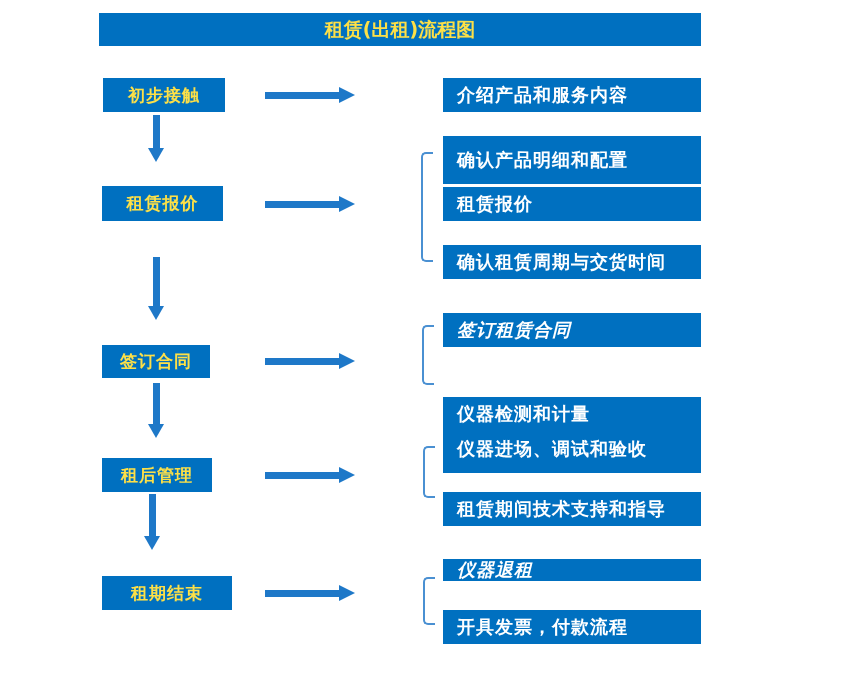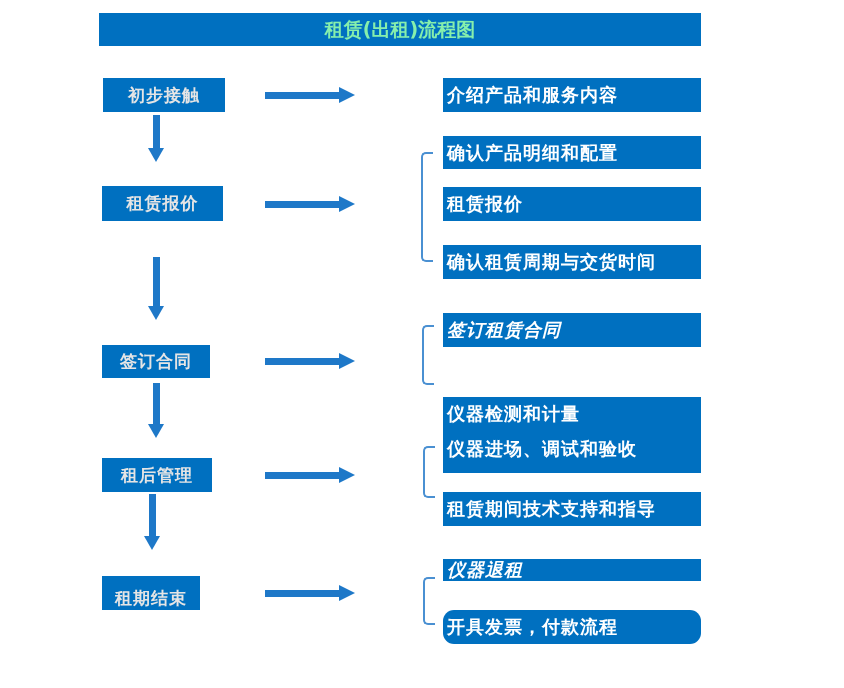--- a/index.html
+++ b/index.html
@@ -12,51 +12,51 @@
     height: 688px;
     background: var(--bg, #ffffff);
     overflow: hidden;
   }
 
   .title-bar {
     position: absolute;
     left: 99px; top: 13px;
     width: 602px; height: 33px;
     background: var(--primary, #0070C0);
-    color: #86efac;
+    color: #fde047;
     font-weight: bold;
     font-size: 19px;
     line-height: 33px;
     text-align: center;
   }
 
   .step-box {
     position: absolute;
     background: var(--primary, #0070C0);
-    color: #e5e5e5;
+    color: #fde047;
     font-weight: bold;
     font-size: 17px;
     display: flex;
     align-items: center;
     justify-content: center;
     letter-spacing: 1px;
     white-space: nowrap;
   }
 
   .out-box {
     position: absolute;
     left: 443px;
     width: 258px;
     background: var(--primary, #0070C0);
     color: #ffffff;
     font-weight: bold;
     font-size: 18px;
     display: flex;
     align-items: center;
-    padding-left: 4px;
+    padding-left: 14px;
     letter-spacing: 1px;
     white-space: nowrap;
   }
 
   
   .h-arrow { position: absolute; height: 16px; }
   .h-arrow .shaft {
     position: absolute;
     left: 0; top: 4.5px;
     width: 74px; height: 7px;
@@ -112,21 +112,21 @@
   </div>
   <div class="step-box" style="left:102px; top:186px; width:121px; height:35px;">
     <span>租赁报价</span>
   </div>
   <div class="step-box" style="left:102px; top:458px; width:110px; height:34px;">
     <span>租后管理</span>
   </div>
   <div class="step-box" style="left:102px; top:345px; width:108px; height:33px;">
     <span>签订合同</span>
   </div>
-  <div class="step-box" style="left:102px; top:576px; width:98px; height:34px;align-items:flex-end;">
+  <div class="step-box" style="left:102px; top:576px; width:130px; height:34px;">
     <span>租期结束</span>
   </div>
 
   <div class="v-arrow" style="left:148px; top:115px; height:47px;">
     <span class="shaft" style="height:33px;"></span>
     <span class="head"></span>
   </div>
   <div class="v-arrow" style="left:148px; top:257px; height:63px;">
     <span class="shaft" style="height:49px;"></span>
     <span class="head"></span>
@@ -163,21 +163,21 @@
 
   <div class="bracket" style="left:421px; top:152px; height:110px;"></div>
   <div class="bracket" style="left:422px; top:325px; height:60px;"></div>
   <div class="bracket" style="left:423px; top:446px; height:52px;"></div>
   <div class="bracket" style="left:423px; top:577px; height:48px;"></div>
 
   <div class="out-box" style="top:78px;  height:34px;">
     <span>介绍产品和服务内容</span>
   </div>
 
-  <div class="out-box" style="top:136px; height:33px;">
+  <div class="out-box" style="top:136px; height:48px;">
     <span>确认产品明细和配置</span>
   </div>
   <div class="out-box" style="top:187px; height:34px;align-items:center;">
     <span>租赁报价</span>
   </div>
   <div class="out-box" style="top:245px; height:34px;">
     <span>确认租赁周期与交货时间</span>
   </div>
 
   <div class="out-box" style="top:313px; height:34px;font-style:italic;">
@@ -190,17 +190,17 @@
   <div class="out-box" style="top:425px; height:48px;">
     <span>仪器进场、调试和验收</span>
   </div>
   <div class="out-box" style="top:492px; height:34px;">
     <span>租赁期间技术支持和指导</span>
   </div>
 
   <div class="out-box" style="top:559px; height:22px;font-style:italic;">
     <span>仪器退租</span>
   </div>
-  <div class="out-box" style="top:610px; height:34px;border-radius:11px;">
+  <div class="out-box" style="top:610px; height:34px;">
     <span>开具发票，付款流程</span>
   </div>
 
 </div>
 
 </body></html>

